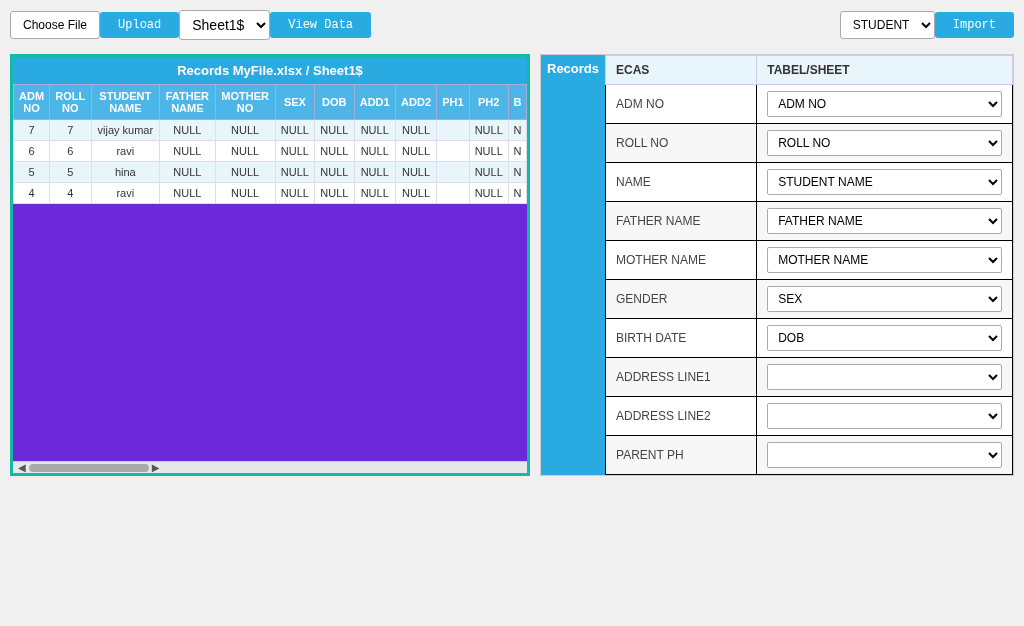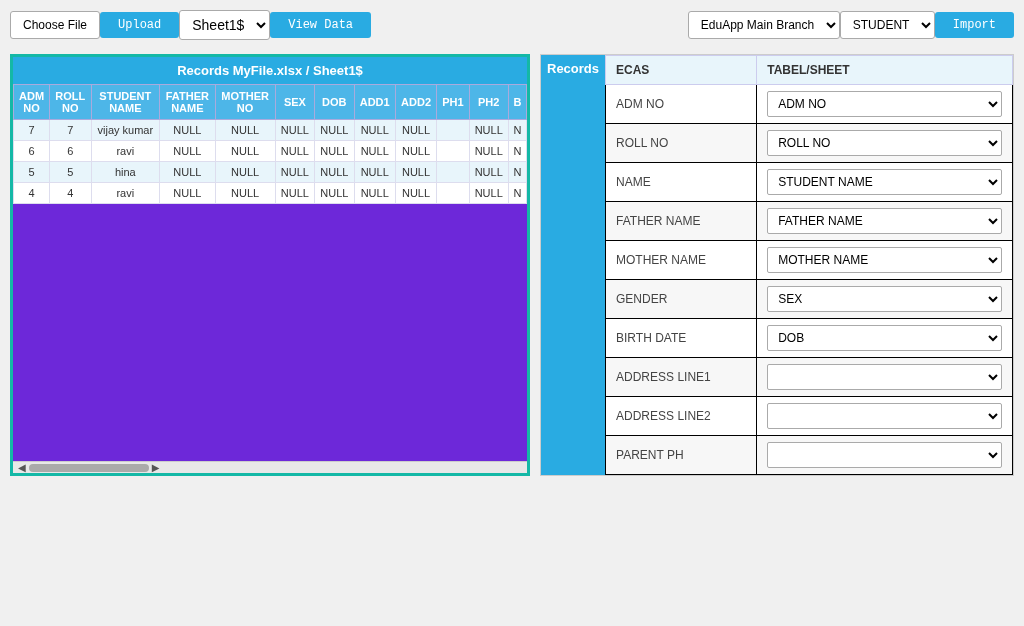--- a/index.html
+++ b/index.html
@@ -182,24 +182,20 @@
 <div class="top-bar">
   <button class="btn-choose">Choose File</button>
   <button class="btn-blue">Upload</button>
   <select class="sheet-select">
     <option>Sheet1$</option>
     <option>Sheet2$</option>
     <option>Sheet3$</option>
   </select>
   <button class="btn-blue">View Data</button>
   <div class="divider"></div>
-  <select class="branch-select">
-    <option>EduApp Main Branch</option>
-    <option>Branch 2</option>
-  </select>
   <select class="module-select">
     <option>STUDENT</option>
     <option>STAFF</option>
     <option>FEES</option>
   </select>
   <button class="btn-blue">Import</button>
 </div>
 
 <div class="main-content">
 

